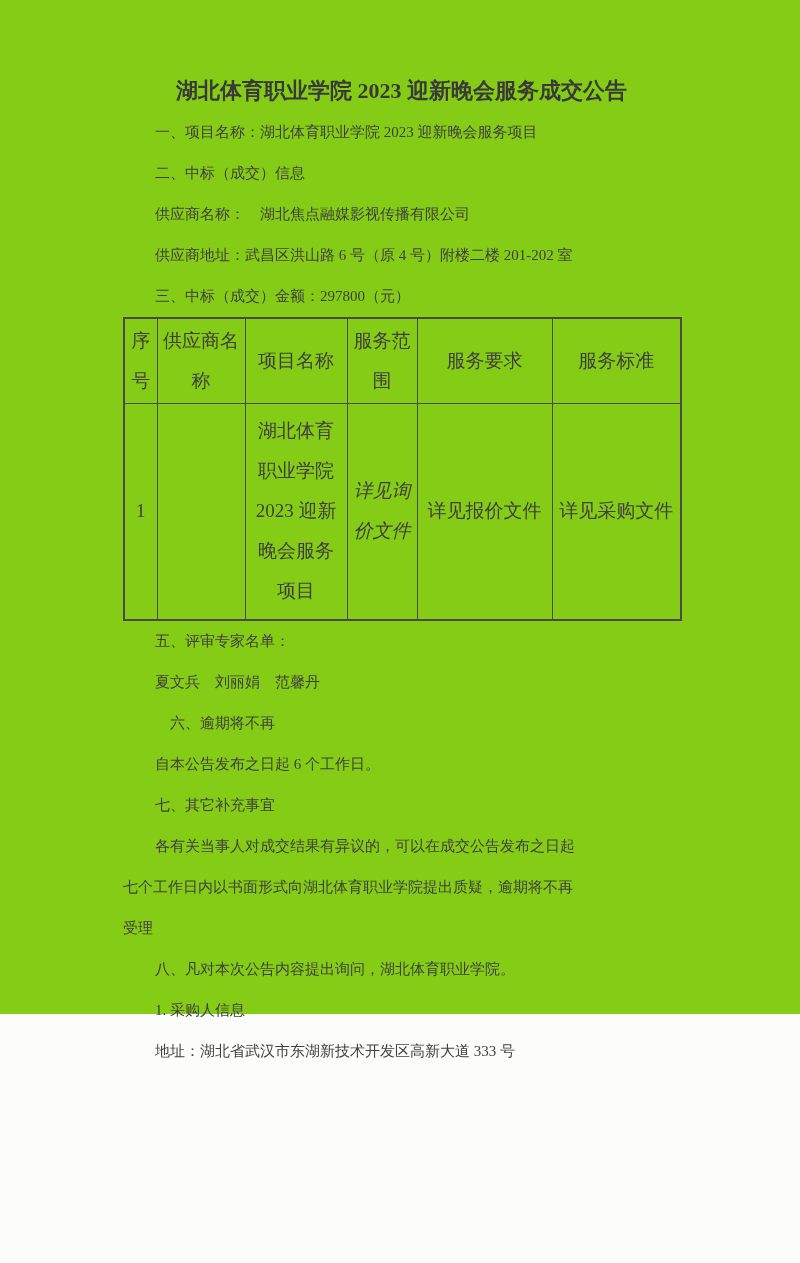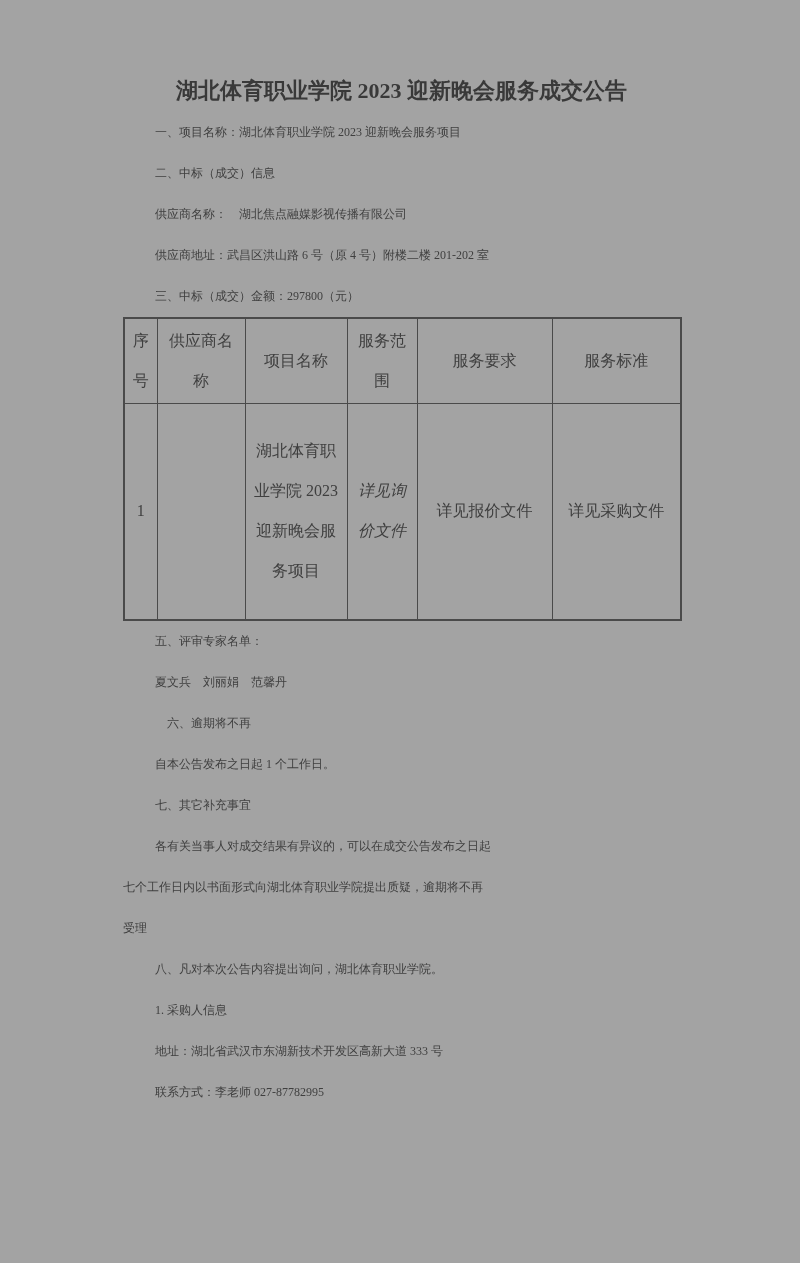--- a/index.html
+++ b/index.html
@@ -6,55 +6,55 @@
   html, body { width: 800px; height: 1263px; }
   body {
     background: #fcfcfb;
     font-family: "Liberation Serif", "DejaVu Serif", serif;
     color: #3f3f3f;
     overflow: hidden;
   }
   .page {
     position: relative;
     width: 800px;
-    height: 1263px;
-    background: #a3a3a3;
+    height: 1014px;
+    background: #84cc16;
   }
   .content {
     position: absolute;
     top: 76px;
     left: 123px;
     width: 557px;
   }
   .doc-title {
     font-size: 22px;
     font-weight: bold;
     line-height: 30px;
     text-align: center;
     color: #393939;
     margin-bottom: 6px;
     white-space: pre;
   }
   .line {
-    font-size: 12px;
+    font-size: 15px;
     line-height: 41px;
     white-space: pre;
   }
   .indent { padding-left: 32px; }
   table.subject-table {
     border-collapse: collapse;
     table-layout: fixed;
     width: 557px;
     border: 2px solid #4a4a4a;
   }
   table.subject-table th,
   table.subject-table td {
     border: 1px solid #4a4a4a;
     font-weight: normal;
-    font-size: 16px;
+    font-size: 19px;
     line-height: 40px;
     text-align: center;
     vertical-align: middle;
     padding: 2px 4px;
     word-break: normal;
   }
   tr.header-row { height: 84px; }
   tr.body-row { height: 216px; }
   td.cell-project {
     text-align: justify;
@@ -102,24 +102,23 @@
           <td class="cell-scope">详见询价文件</td>
           <td>详见报价文件</td>
           <td>详见采购文件</td>
         </tr>
       </tbody>
     </table>
 
     <div class="line indent">五、评审专家名单：</div>
     <div class="line indent">夏文兵　刘丽娟　范馨丹</div>
     <div class="line indent">　六、逾期将不再</div>
-    <div class="line indent">自本公告发布之日起 1 个工作日。</div>
+    <div class="line indent">自本公告发布之日起 6 个工作日。</div>
     <div class="line indent">七、其它补充事宜</div>
     <div class="line indent">各有关当事人对成交结果有异议的，可以在成交公告发布之日起</div>
     <div class="line">七个工作日内以书面形式向湖北体育职业学院提出质疑，逾期将不再</div>
     <div class="line">受理</div>
     <div class="line indent">八、凡对本次公告内容提出询问，湖北体育职业学院。</div>
     <div class="line indent">1. 采购人信息</div>
     <div class="line indent">地址：湖北省武汉市东湖新技术开发区高新大道 333 号</div>
-    <div class="line indent">联系方式：李老师 027-87782995</div>
 
   </div>
 </div>
 
 </body></html>

